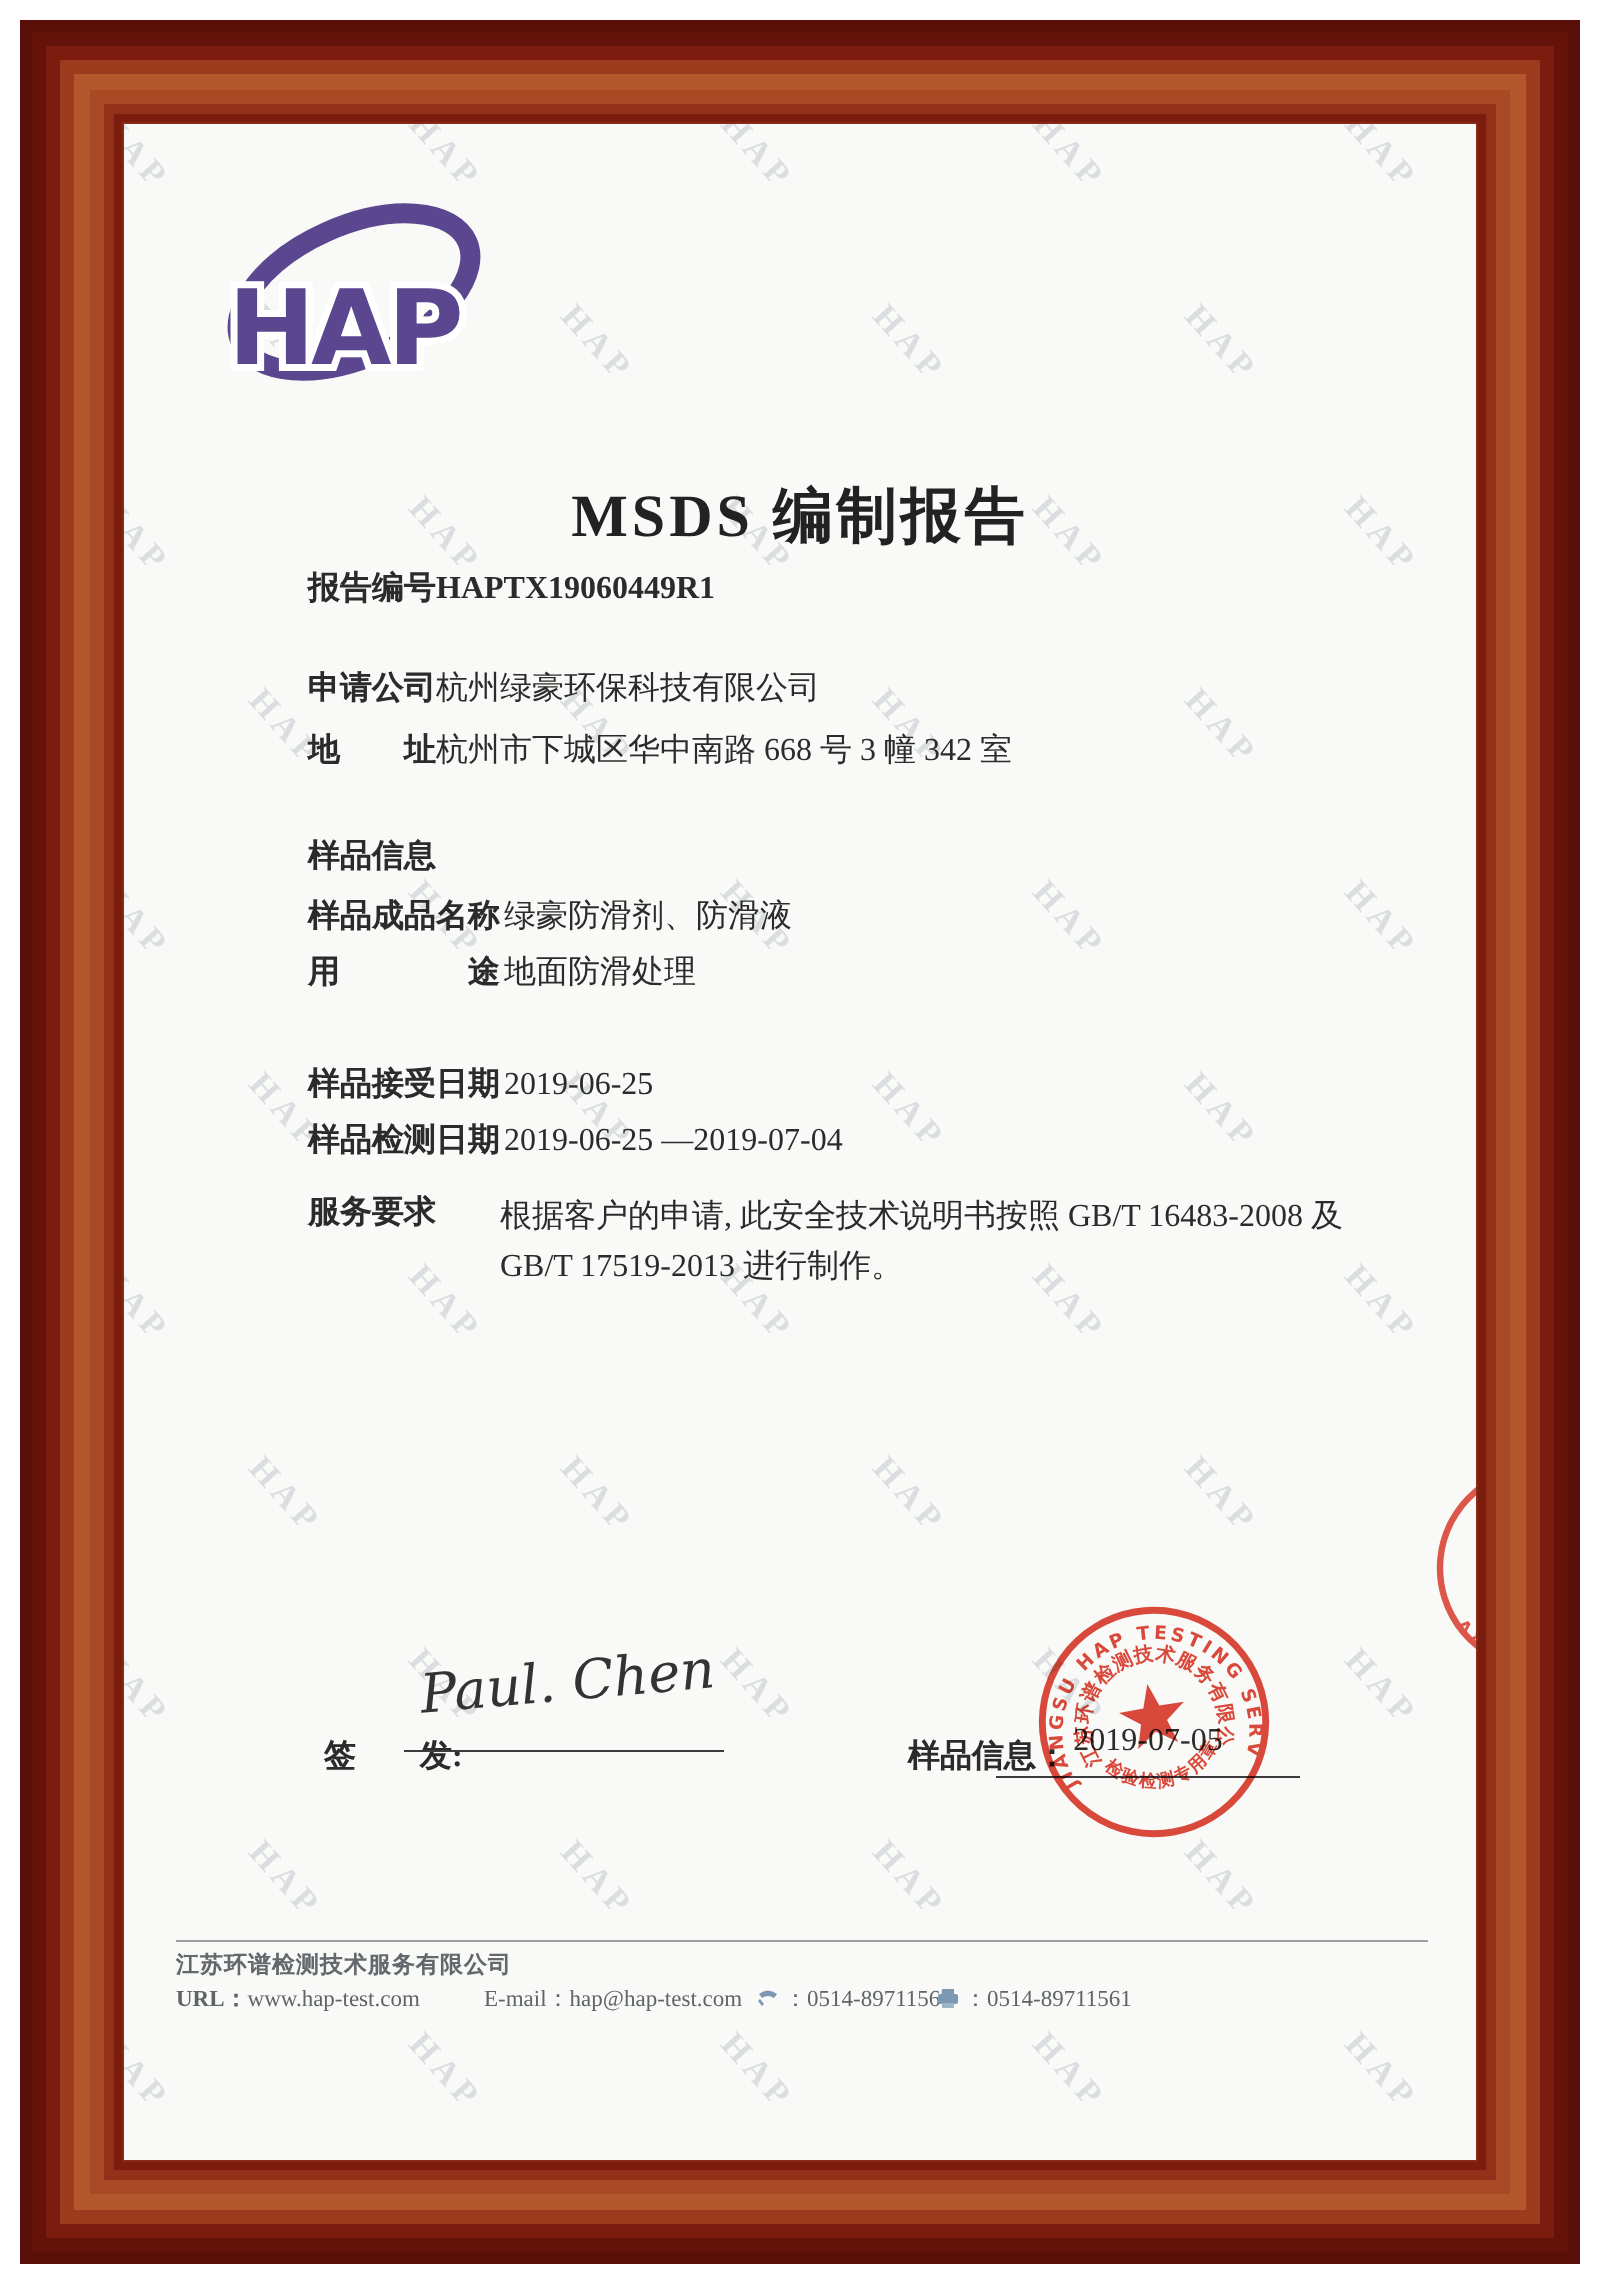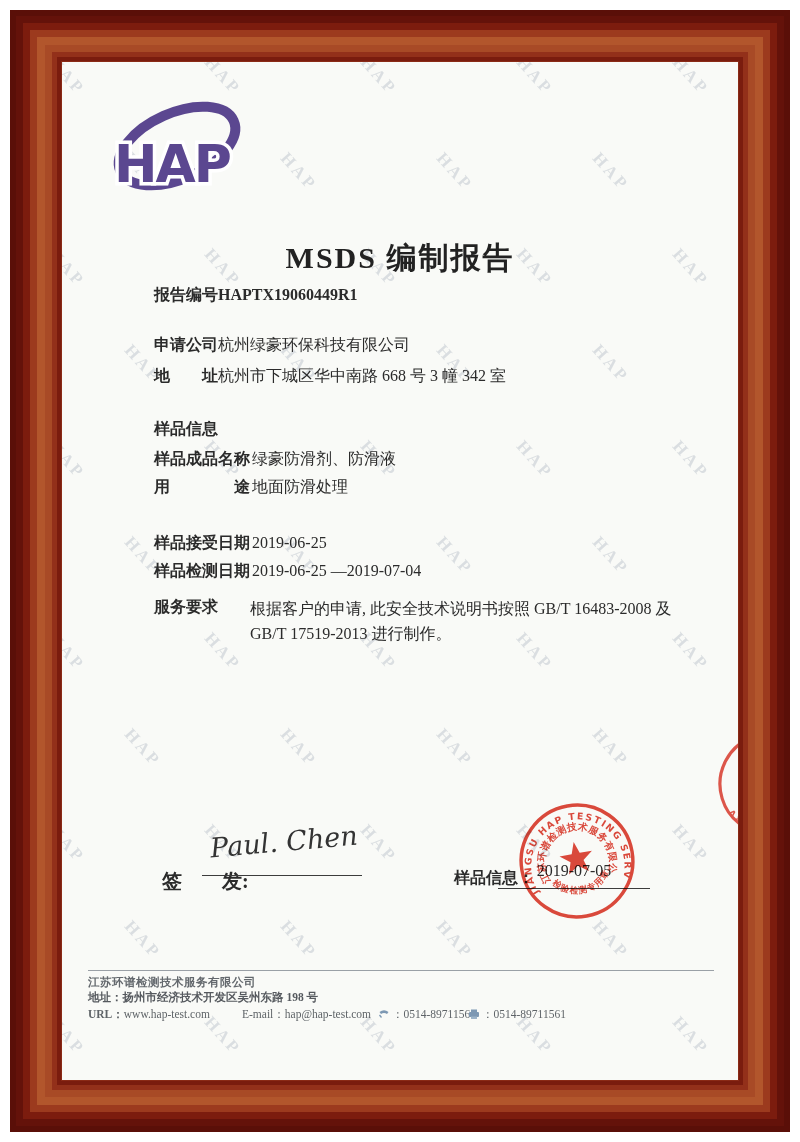--- a/index.html
+++ b/index.html
@@ -39,21 +39,21 @@
   }
   
   .row{position:absolute;left:0;width:100%;z-index:1;font-size:16px;line-height:22px;}
   .lbl{position:absolute;left:92px;font-weight:bold;white-space:pre;text-align:right;}
   .val{position:absolute;left:156px;white-space:pre;}
   .val2{position:absolute;left:190px;white-space:pre;}
   .bold{font-weight:bold;}
   .note{position:absolute;left:96px;font-size:14.5px;z-index:1;}
   .svc-text{position:absolute;left:188px;width:432px;line-height:25px;}
   
-  .sig-label{position:absolute;left:100px;top:806px;font-size:20px;font-weight:bold;z-index:1;white-space:pre;}
+  .sig-label{position:absolute;left:100px;top:806px;font-size:16px;font-weight:bold;z-index:1;white-space:pre;}
   .sig-wrap{position:absolute;left:140px;top:758px;width:162px;height:72px;z-index:1;}
   .sig-name{
     position:absolute;left:8px;top:6px;font-family:"DejaVu Serif",serif;
     font-style:italic;font-size:27px;color:#333;transform:rotate(-5deg);white-space:nowrap;
   }
   .sig-line{position:absolute;left:0;bottom:16px;width:160px;border-top:1.5px solid #3c3c3c;}
   .sigdate-label{position:absolute;left:392px;top:806px;font-size:16px;font-weight:bold;z-index:1;}
   .sigdate-line{
     position:absolute;left:436px;top:800px;width:152px;height:26px;z-index:1;
     border-bottom:1.5px solid #3c3c3c;text-align:center;font-size:16px;
@@ -238,21 +238,20 @@
           <textPath href="#edgeRing">JIANGSU HAP TESTING SERVICE CO.,LTD.</textPath>
         </text>
       </g>
     </svg>
   </div>
 
 
   <div class="footer">
     <div class="divider"></div>
     <div class="f-cn1">江苏环谱检测技术服务有限公司</div>
-    <div class="f-cn2">地址：扬州市经济技术开发区吴州东路 198 号</div>
     <div class="f-row5">
       <span class="g f-url"><b>URL：</b><span>www.hap-test.com</span></span>
       <span class="g f-mail"><span>E-mail：</span><span>hap@hap-test.com</span></span>
       <span class="g f-phone"><svg class="f-ico" width="12" height="12" viewBox="0 0 12 12">
             <path d="M1.5,4 Q6,0.5 10.5,4 L9,6 Q6,4 3,6 Z" fill="#7d98b3"></path>
             <path d="M2,6.5 L4,9 L3,10 L1,7.5 Z" fill="#7d98b3"></path>
           </svg><span>：0514-89711567</span></span>
       <span class="g f-fax"><svg class="f-ico" width="12" height="12" viewBox="0 0 12 12">
             <rect x="1" y="4" width="10" height="5" rx="1" fill="#7d98b3"></rect>
             <rect x="3" y="1.5" width="6" height="2.5" fill="#7d98b3"></rect>

